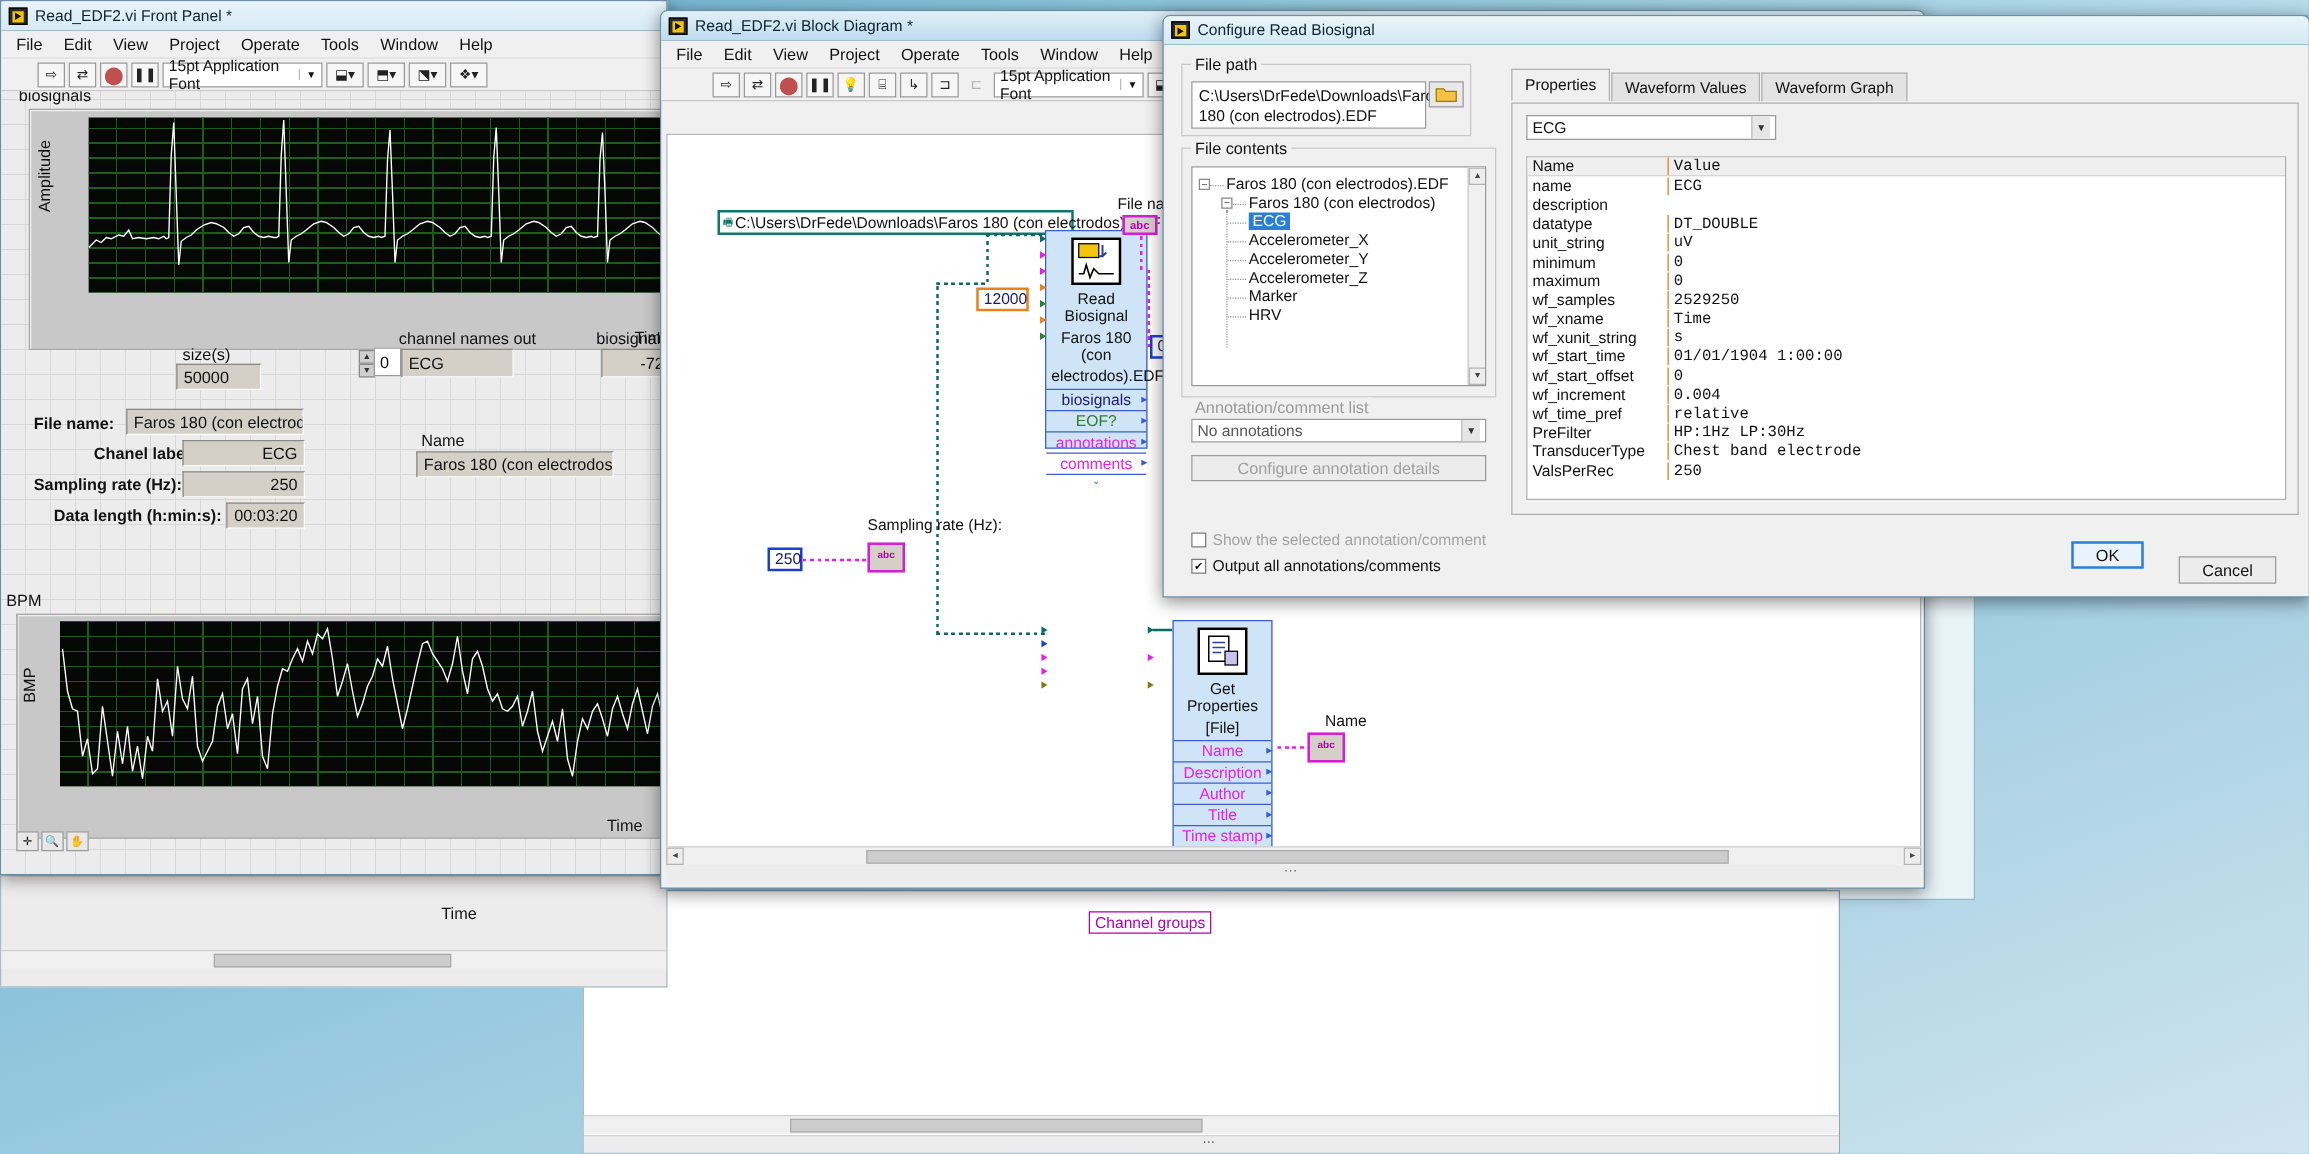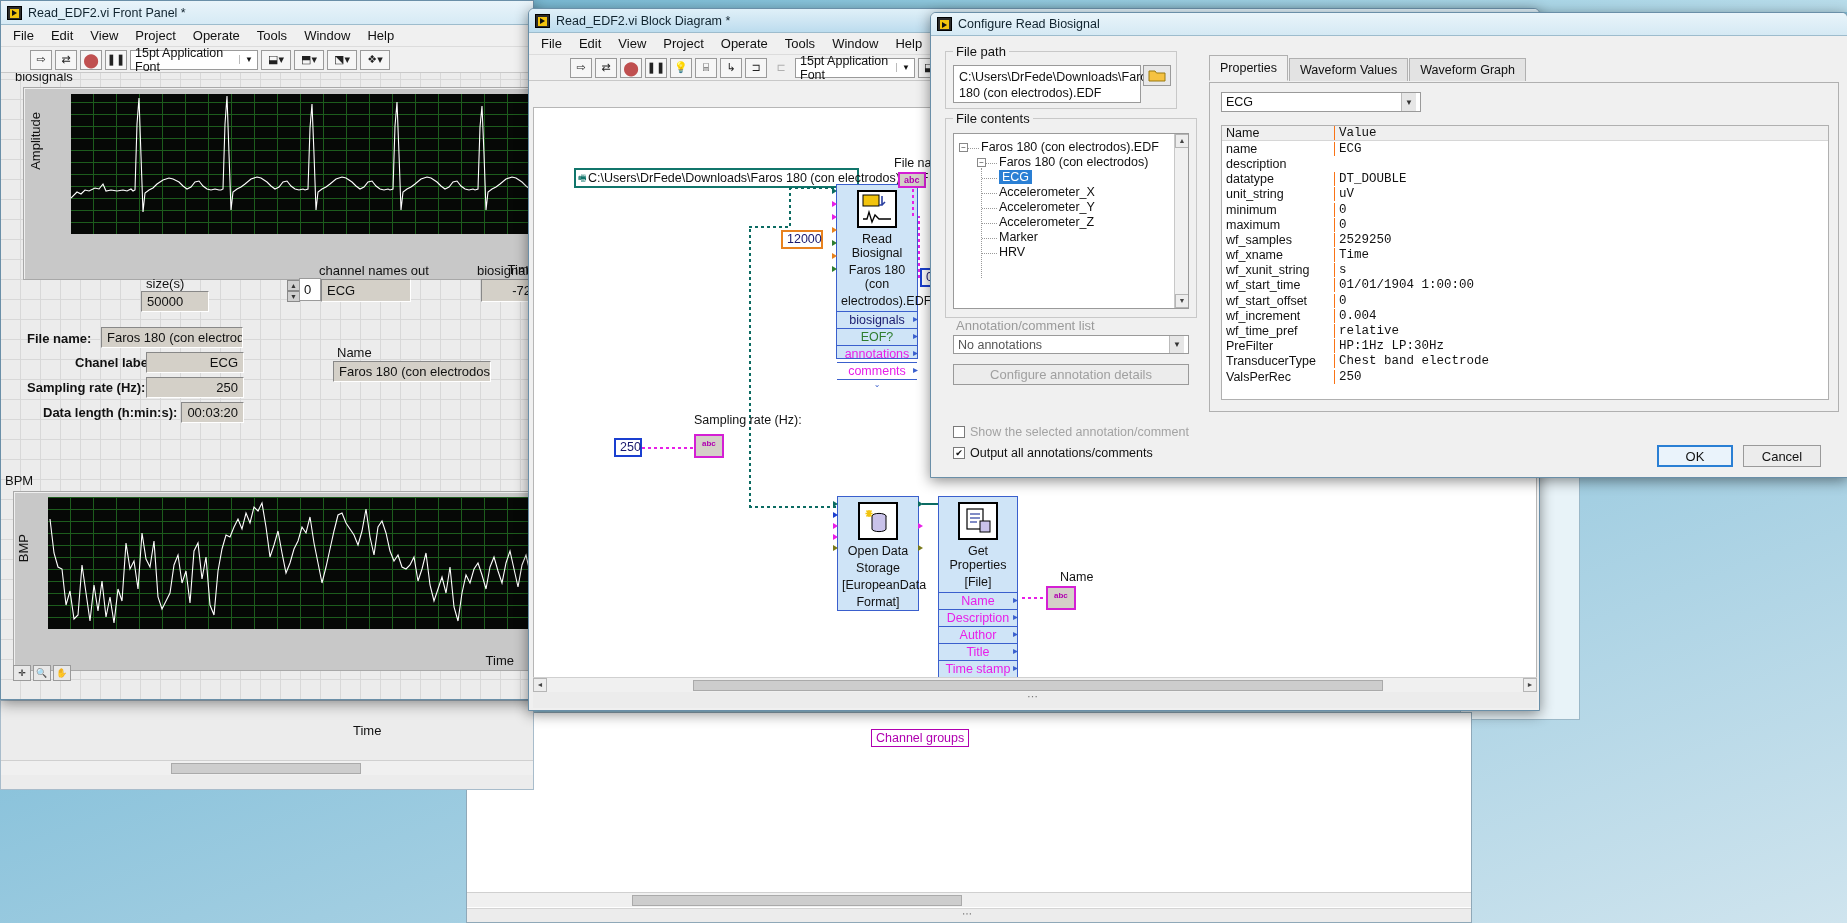--- a/index.html
+++ b/index.html
@@ -425,33 +425,20 @@
 
     <div class="num-const" style="left:386px;top:160px;width:14px;height:19px;border-color:#1a3fd0;color:#1a1a6e;">0</div>
 
     <div class="bd-label" style="left:160px;top:305px;">Sampling rate (Hz):</div>
     <div class="num-const" style="left:80px;top:330px;width:28px;height:19px;border-color:#1a3fd0;">250</div>
     <div class="wire h magh" style="left:108px;top:339px;width:52px;"></div>
     <div class="abcbox" style="left:160px;top:326px;padding:3px 6px 8px;">
       <span style="display:block;font-size:8px;">abc</span>
     </div>
 
-    <div class="node" style="left:303px;top:388px;width:82px;height:115px;">
-      <div class="node-icon">
-        <svg width="30" height="30" viewBox="0 0 30 30">
-          <ellipse cx="16" cy="10" rx="7" ry="2.6" fill="#c9c2ea" stroke="#000" stroke-width="1"></ellipse>
-          <path d="M9 10 L9 23 A7 2.6 0 0 0 23 23 L23 10" fill="#c9c2ea" stroke="#000" stroke-width="1"></path>
-          <path d="M6 4 L6 11 M2.5 7.5 L9.5 7.5 M3.5 4.5 L8.5 10.5 M8.5 4.5 L3.5 10.5" stroke="#f2c40e" stroke-width="1.6"></path>
-        </svg>
-      </div>
-      <div class="node-title">Open Data</div>
-      <div class="node-title" style="padding-top:0;">Storage</div>
-      <div class="node-title" style="padding-top:0;">[EuropeanData</div>
-      <div class="node-title" style="padding-top:0;">Format]</div>
-    </div>
     <div style="position:absolute;left:299px;top:392px;width:5px;height:52px;">
       <svg width="6" height="52" viewBox="0 0 6 52">
         <polygon points="0,1 5,4 0,7" fill="#0b6b62"></polygon>
         <polygon points="0,12 5,15 0,18" fill="#1a3fd0"></polygon>
         <polygon points="0,23 5,26 0,29" fill="#e81ee8"></polygon>
         <polygon points="0,34 5,37 0,40" fill="#e81ee8"></polygon>
         <polygon points="0,45 5,48 0,51" fill="#7a7a1a"></polygon>
       </svg>
     </div>
     <div style="position:absolute;left:384px;top:392px;width:5px;height:52px;">
@@ -644,15 +631,15 @@
     <div class="ptrow">
         <span class="ptc1">TransducerType</span>
         <span class="ptc2">Chest band electrode</span>
       </div>
     <div class="ptrow">
         <span class="ptc1">ValsPerRec</span>
         <span class="ptc2">250</span>
       </div>
   </div>
 
-  <div class="btn focus" style="left:726px;top:432px;width:76px;height:22px;">OK</div>
+  <div class="btn focus" style="left:726px;top:420px;width:58px;height:22px;">OK</div>
   <div class="btn" style="left:812px;top:432px;width:78px;height:22px;">Cancel</div>
 </div>
 
 </body></html>

